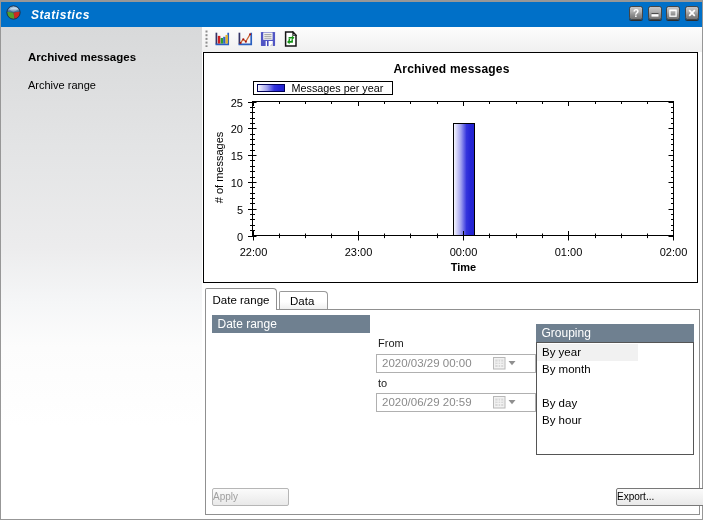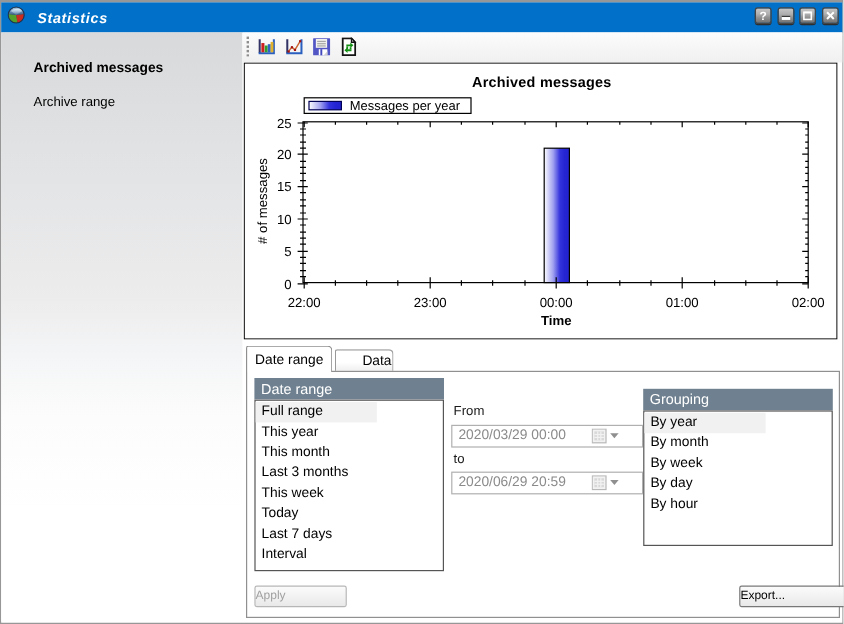--- a/index.html
+++ b/index.html
@@ -16,21 +16,21 @@
     background:linear-gradient(180deg,#d8d9da 0px,#e3e4e5 120px,#ececed 220px,#f5f6f7 275px,#fcfcfc 320px,#ffffff 400px);}
   #nav1{left:28px;top:51px;font-size:11.5px;font-weight:bold;color:#000;}
   #nav2{left:28px;top:79px;font-size:11px;color:#000;}
   #toolbar{left:202px;top:27px;width:500px;height:25px;background:linear-gradient(180deg,#fcfcfc,#f0f0f0);}
   .tab-active{left:205px;top:288px;width:72px;height:22px;background:#fff;
      border:1px solid #8f8f8f;border-bottom:none;border-radius:2px 4px 0 0;box-sizing:border-box;
      font-size:11.5px;text-align:center;line-height:22px;z-index:3;}
   .tab-inactive{left:279px;top:291px;width:49px;height:19px;
      background:linear-gradient(180deg,#ffffff 55%,#ededed);
      border:1px solid #999;border-bottom:none;border-radius:2px 4px 0 0;box-sizing:border-box;
-     font-size:11.5px;text-align:left;padding-left:22px;line-height:18px;z-index:1;}
+     font-size:11.5px;text-align:left;padding-left:10px;line-height:18px;z-index:1;}
   #tabpanel{left:205px;top:309px;width:495px;height:206px;background:#fff;
      border:1px solid #909090;box-sizing:border-box;z-index:2;}
   .group{box-sizing:border-box;}
   .glist{position:absolute;left:0;top:18px;right:0;bottom:0;background:#fff;border:1px solid #555;}
   .ghead{position:absolute;left:0;top:0;right:0;height:18px;background:#6f8090;color:#fff;
      font-size:12px;line-height:18px;padding-left:5.5px;}
   .item{position:absolute;left:0px;height:17px;font-size:11.5px;line-height:17px;padding-left:5px;color:#000;box-sizing:border-box;width:101px;}
   .sel{background:#f1f1f1;}
   .lbl{font-size:11px;color:#1a1a1a;}
   .field{width:160px;height:19px;border:1px solid #b0b0b0;background:#fff;box-sizing:border-box;
@@ -263,30 +263,20 @@
   <text x="19.5" y="115.5" font-size="11" text-anchor="middle" transform="rotate(-90 19.5 115.5)"># of messages</text>
   <text x="260.5" y="219" font-size="11" font-weight="bold" text-anchor="middle">Time</text>
 </svg>
 
 <div class="tab-active abs">Date range</div>
 <div class="tab-inactive abs">Data</div>
 <div id="tabpanel" class="abs"></div>
 
 <div class="group abs" style="left:212px;top:315px;width:158px;height:161px;z-index:4">
   <div class="ghead">Date range</div>
-  <div class="glist">
-  <div class="item sel" style="top:1px">Full range</div>
-  <div class="item" style="top:18px">This year</div>
-  <div class="item" style="top:35px">This month</div>
-  <div class="item" style="top:52px">Last 3 months</div>
-  <div class="item" style="top:69px">This week</div>
-  <div class="item" style="top:86px">Today</div>
-  <div class="item" style="top:103px">Last 7 days</div>
-  <div class="item" style="top:120px">Interval</div>
-  </div>
 </div>
 
 <div class="lbl abs" style="left:378px;top:337px;z-index:4">From</div>
 <div class="field abs" style="left:376px;top:354px;z-index:4">2020/03/29 00:00</div>
 <div class="lbl abs" style="left:378px;top:377px;z-index:4">to</div>
 <div class="field abs" style="left:376px;top:393px;z-index:4">2020/06/29 20:59</div>
 <svg class="abs" style="left:493px;top:357px;z-index:5" width="24" height="13" viewBox="0 0 24 13">
   <rect x="0.5" y="0.5" width="11.5" height="11.5" fill="#f2f2f2" stroke="#b8b8b8"></rect>
   <rect x="2.3" y="2.5" width="8" height="7.5" fill="#d8d8d8"></rect>
   <g fill="#f2f2f2">
@@ -307,21 +297,20 @@
       <rect x="2.3" y="7" width="8" height="1"></rect>
     </g>
   <path d="M15.5 4 L22.5 4 L19 8.2 Z" fill="#8f8f8f"></path>
 </svg>
 
 <div class="group abs" style="left:536px;top:324px;width:158px;height:131px;z-index:4">
   <div class="ghead">Grouping</div>
   <div class="glist">
   <div class="item sel" style="top:1px">By year</div>
   <div class="item" style="top:18px">By month</div>
-  <div class="item" style="top:35px">By week</div>
   <div class="item" style="top:52px">By day</div>
   <div class="item" style="top:69px">By hour</div>
   </div>
 </div>
 
 <div class="btn abs" style="left:212px;top:488px;width:77px;height:18px;z-index:4;
   border:1px solid #b6b6b6;background:linear-gradient(180deg,#fbfbfb,#e9e9e9);color:#a0a0a0;line-height:16px;">Apply</div>
 <div class="btn abs" style="left:616px;top:488px;width:91px;height:18px;z-index:4;
   border:1px solid #787878;background:linear-gradient(180deg,#fbfbfb,#e9e9e9);color:#000;line-height:16px;">Export...</div>
 

